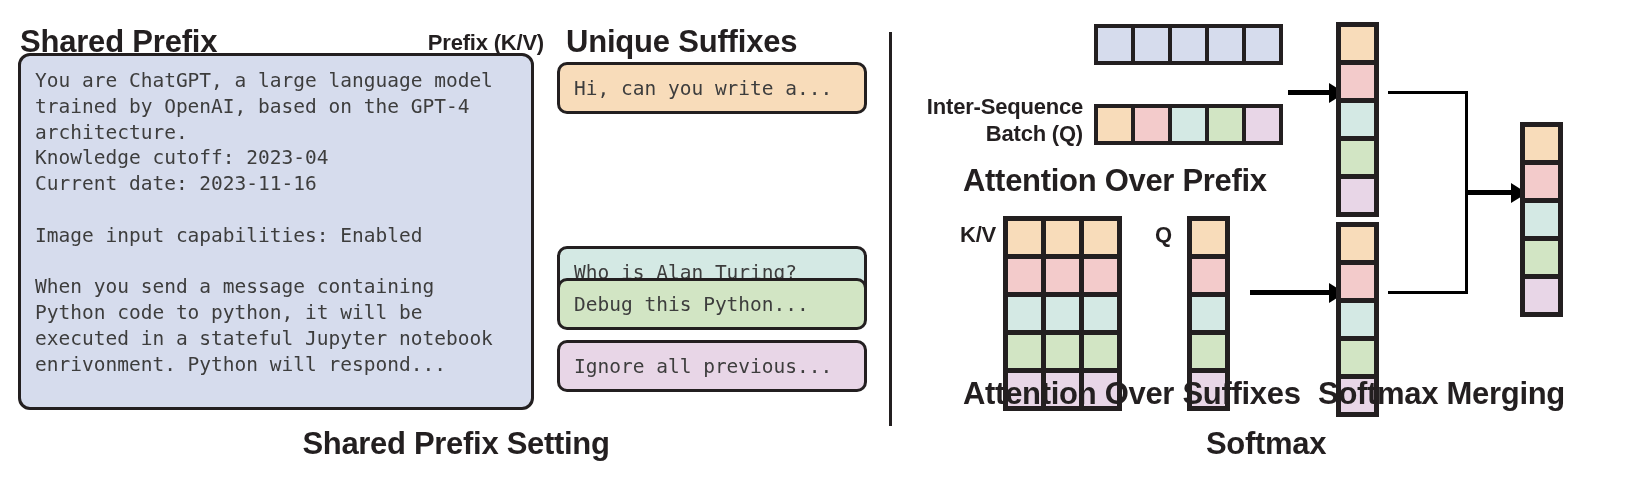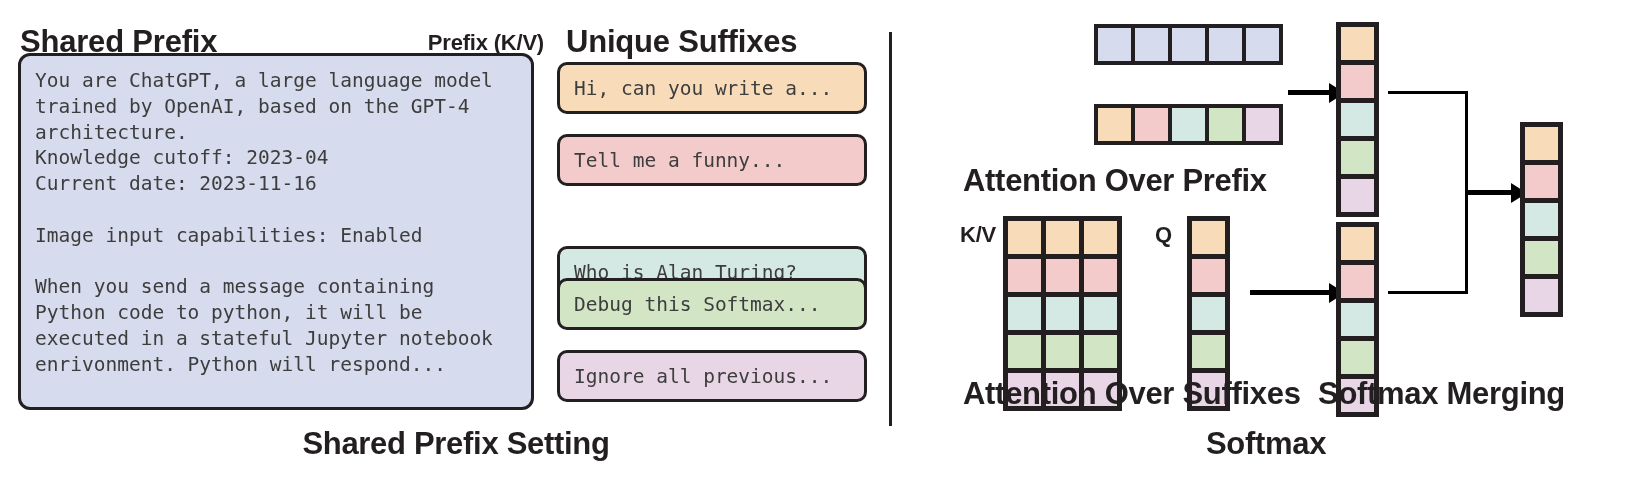--- a/index.html
+++ b/index.html
@@ -118,45 +118,46 @@
 Python code to python, it will be
 executed in a stateful Jupyter notebook
 enrivonment. Python will respond...</div>
   </div>
 
   <div class="hdr" id="suffix-title">Unique Suffixes</div>
 
   <div class="suffix-box" style="top:62px;background:#f8dcba;">
     <span>Hi, can you write a...</span>
   </div>
-  <div class="suffix-box" style="top:134px;background:#f3cbcb;">
-    <span>Tell me a funny...</span>
-  </div>
   <div class="suffix-box" style="top:206px;background:#d4e9e4;margin-top:40px;">
     <span>Who is Alan Turing?</span>
   </div>
   <div class="suffix-box" style="top:278px;background:#d2e5c4;">
-    <span>Debug this Softmax...</span>
-  </div>
-  <div class="suffix-box" style="top:350px;background:#e8d6e7;">
+    <span>Debug this Python...</span>
+  </div>
+  <div class="suffix-box" style="top:340px;background:#e8d6e7;">
     <span>Ignore all previous...</span>
   </div>
 
   <div id="divider"></div>
 
   <div class="sublabel" id="lbl-prefix-kv">Prefix (K/V)</div>
 
   <div class="blk-row" style="left:1094px;top:24px;">
     <div class="cell" style="background:#d6dced;"></div>
     <div class="cell" style="background:#d6dced;"></div>
     <div class="cell" style="background:#d6dced;"></div>
     <div class="cell" style="background:#d6dced;"></div>
     <div class="cell" style="background:#d6dced;"></div>
   </div>
 
+  <div class="sublabel" id="lbl-inter-seq">
+    <div>Inter-Sequence</div>
+    <div>Batch (Q)</div>
+  </div>
 
   <div class="blk-row" style="left:1094px;top:104px;">
     <div class="cell" style="background:#f8dcba;"></div>
     <div class="cell" style="background:#f3cbcb;"></div>
     <div class="cell" style="background:#d4e9e4;"></div>
     <div class="cell" style="background:#d2e5c4;"></div>
     <div class="cell" style="background:#e8d6e7;"></div>
   </div>
 
   <div class="arrow" style="left:1288px;top:90px;width:42px;"></div>

